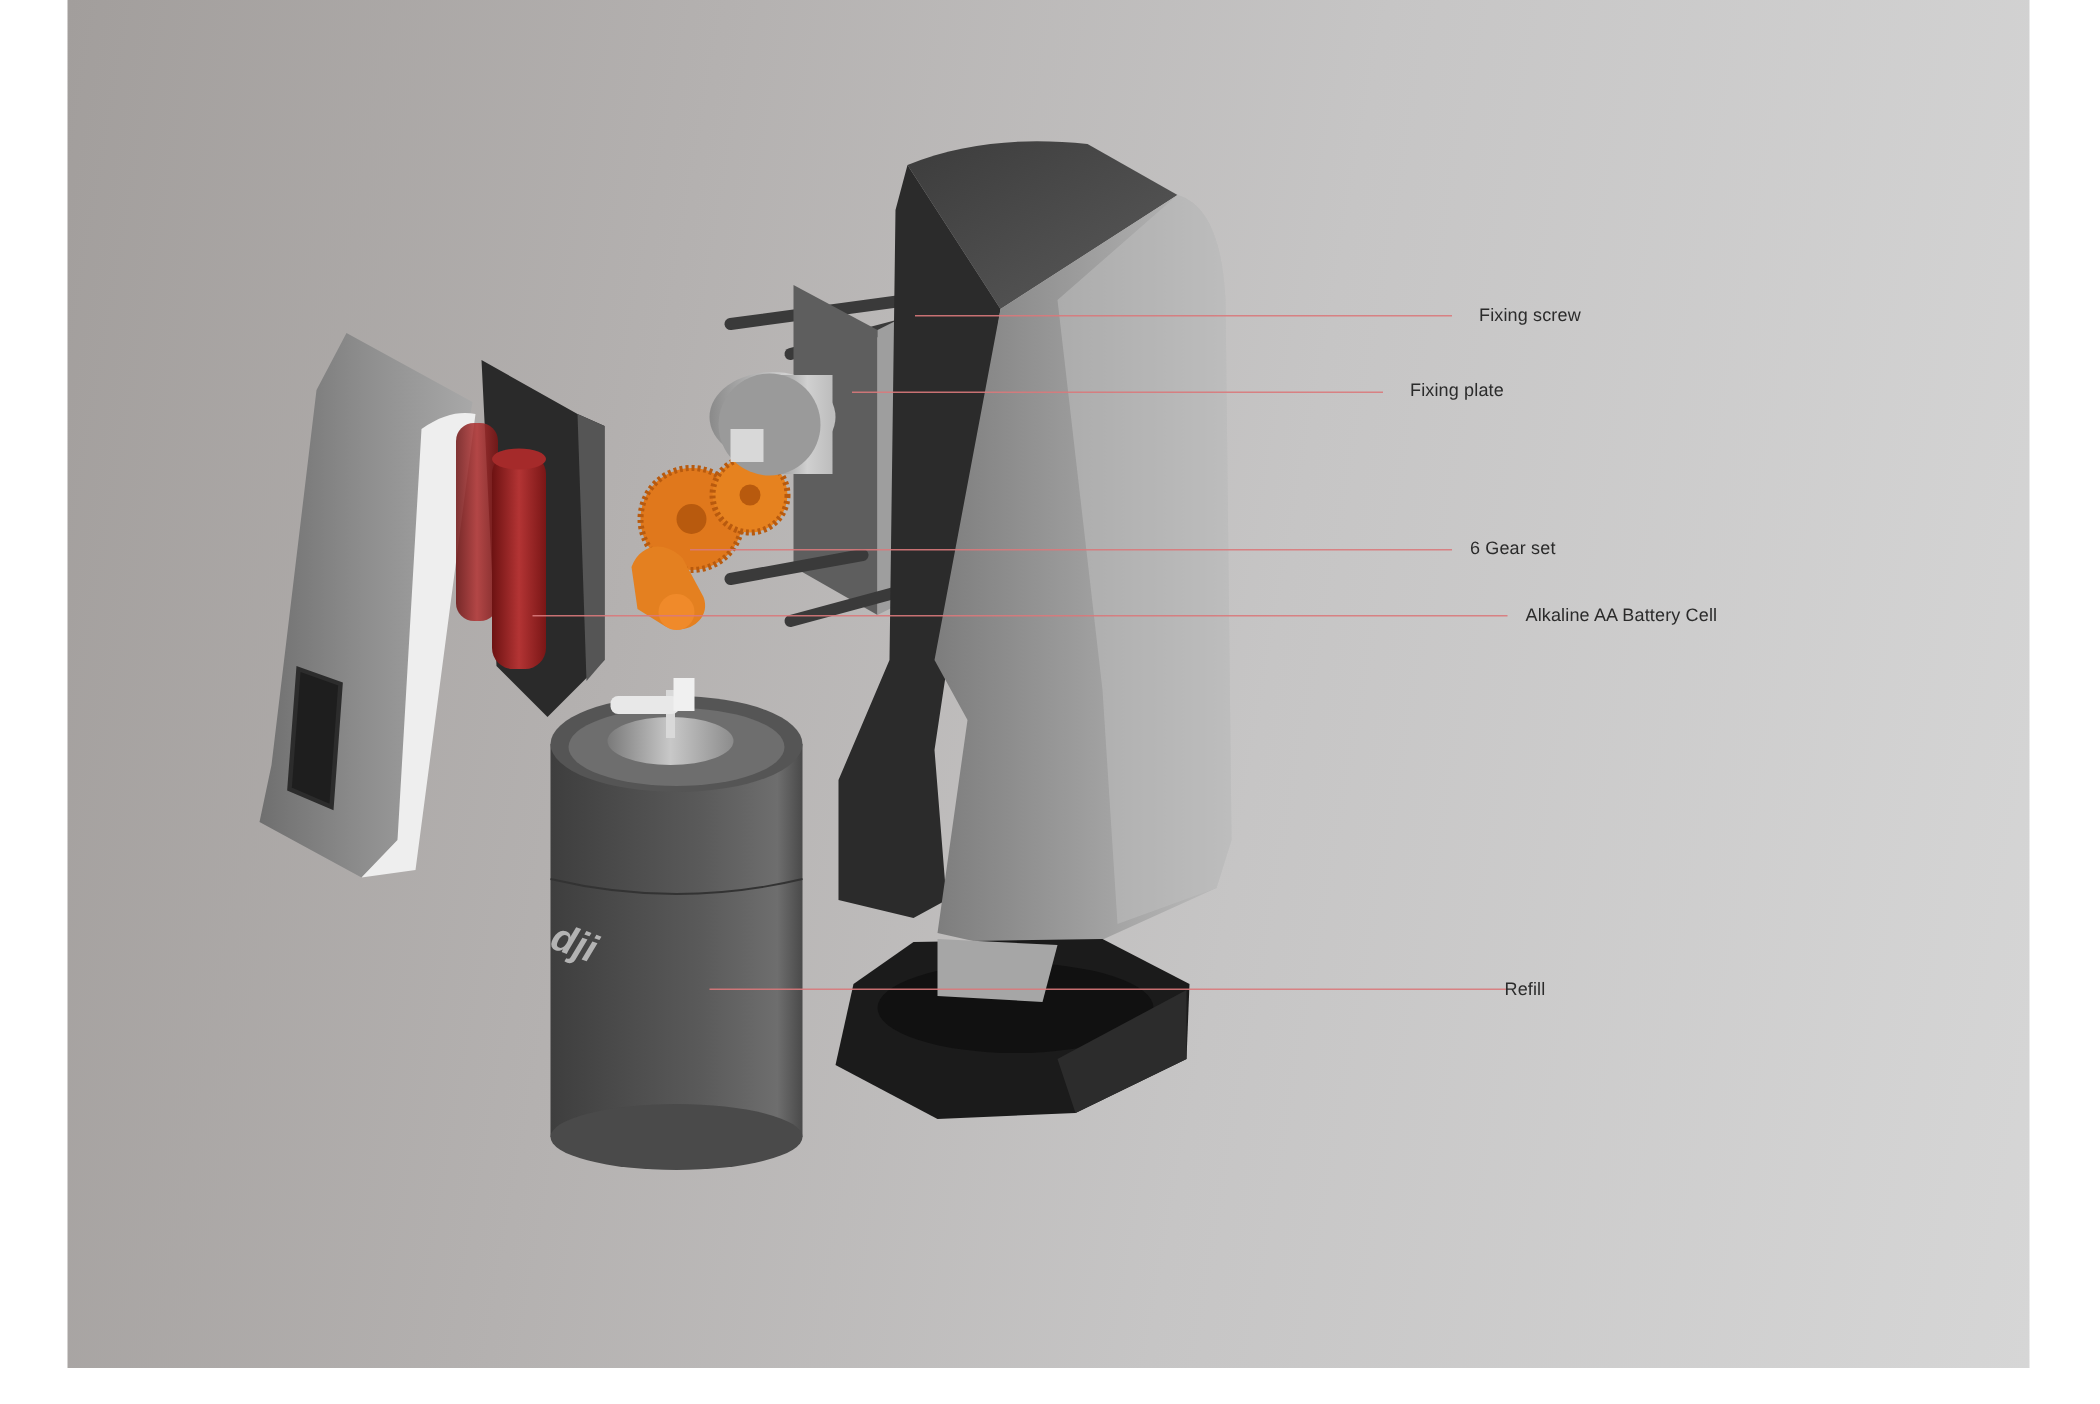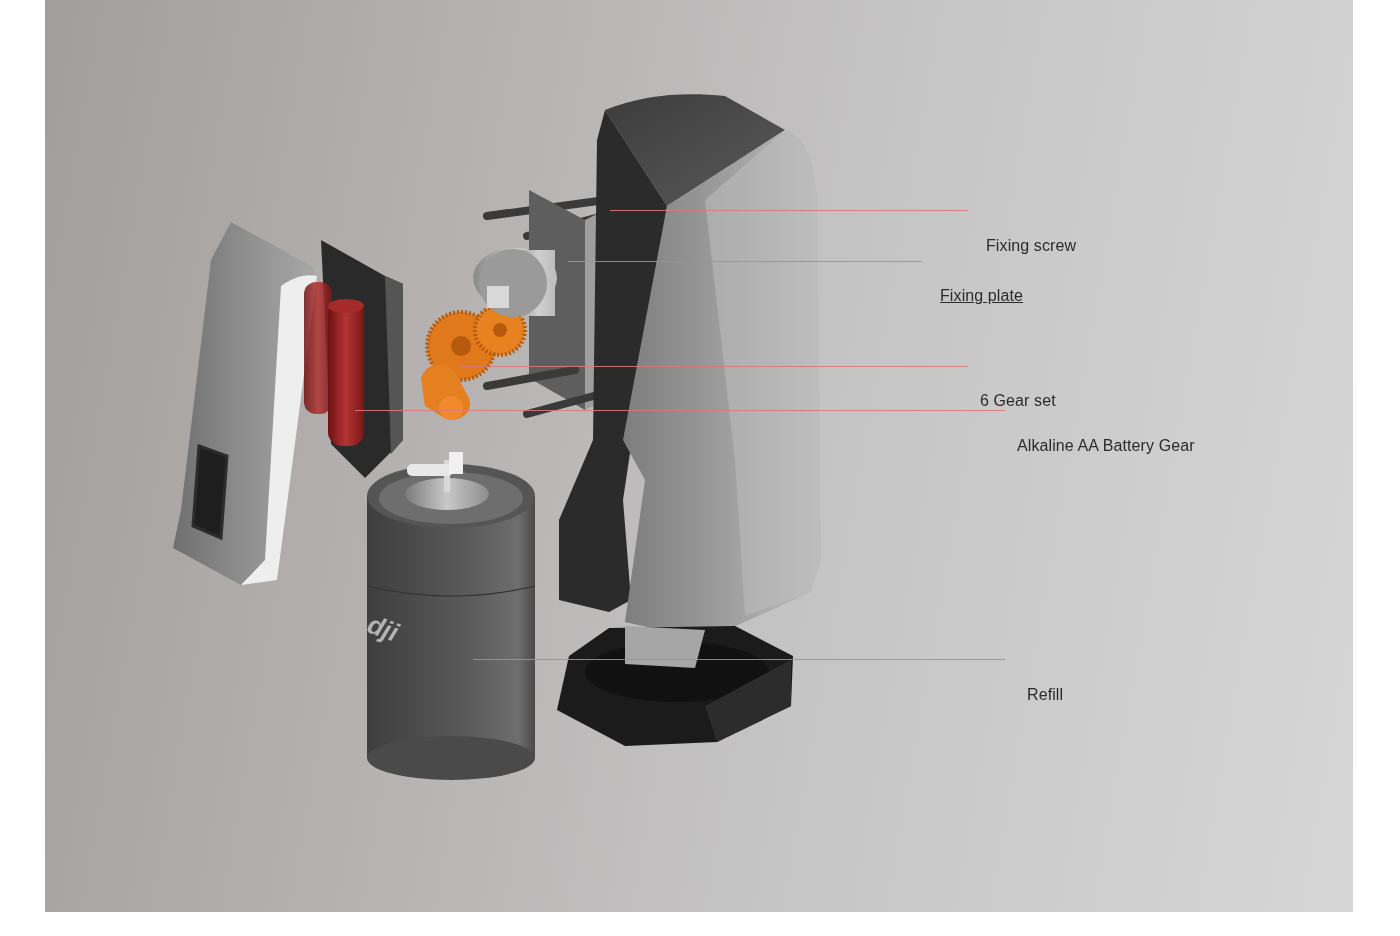--- a/index.html
+++ b/index.html
@@ -5,22 +5,22 @@
   html, body { margin: 0; padding: 0; background: #ffffff; }
   body { width: 1400px; height: 936px; position: relative; overflow: hidden; font-family: "Liberation Sans", sans-serif; }
   .panel {
     position: absolute; left: 45px; top: 0; width: 1308px; height: 912px;
     background: linear-gradient(100deg, #a29e9c 0%, #b4b1b0 30%, #c6c5c5 60%, #d6d6d6 100%);
     overflow: hidden;
   }
   .render { position: absolute; left: 0; top: 0; width: 1308px; height: 912px; }
   .leader { position: absolute; height: 1px; background: #d9797b; opacity: 0.9; }
   .label {
-    position: absolute; font-size: 16px; color: #2b2b2b; white-space: nowrap;
-    letter-spacing: 0.1px; line-height: 18px; margin-top: 36px;
+    position: absolute; font-size: 12px; color: #2b2b2b; white-space: nowrap;
+    letter-spacing: 0.1px; line-height: 18px;
   }
 </style>
 </head>
 <body>
 
 <div class="panel">
 
   <svg class="render" viewBox="0 0 1308 912" xmlns="http://www.w3.org/2000/svg">
     <defs>
       <linearGradient id="shellG" x1="0" y1="0" x2="1" y2="0">
@@ -125,17 +125,17 @@
     </g>
   </svg>
 
   <div class="leader" style="left:565px; top:210px; width:358px;"></div>
   <div class="leader" style="left:523px; top:261px; width:354px;"></div>
   <div class="leader" style="left:415px; top:366px; width:508px;"></div>
   <div class="leader" style="left:310px; top:410px; width:650px;"></div>
   <div class="leader" style="left:428px; top:659px; width:532px;"></div>
 
   <div class="label" style="left:941px; top:201px;">Fixing screw</div>
-  <div class="label" style="left:895px; top:251px;text-decoration:underline;">Fixing plate</div>
+  <div class="label" style="left:895px; top:251px;">Fixing plate</div>
   <div class="label" style="left:935px; top:356px;">6 Gear set</div>
-  <div class="label" style="left:972px; top:401px;">Alkaline AA Battery Gear</div>
-  <div class="label" style="left:982px; top:650px;text-align:center;">Refill</div>
+  <div class="label" style="left:972px; top:401px;">Alkaline AA Battery Cell</div>
+  <div class="label" style="left:958px; top:650px;text-align:center;">Refill</div>
 </div>
 
 </body></html>

